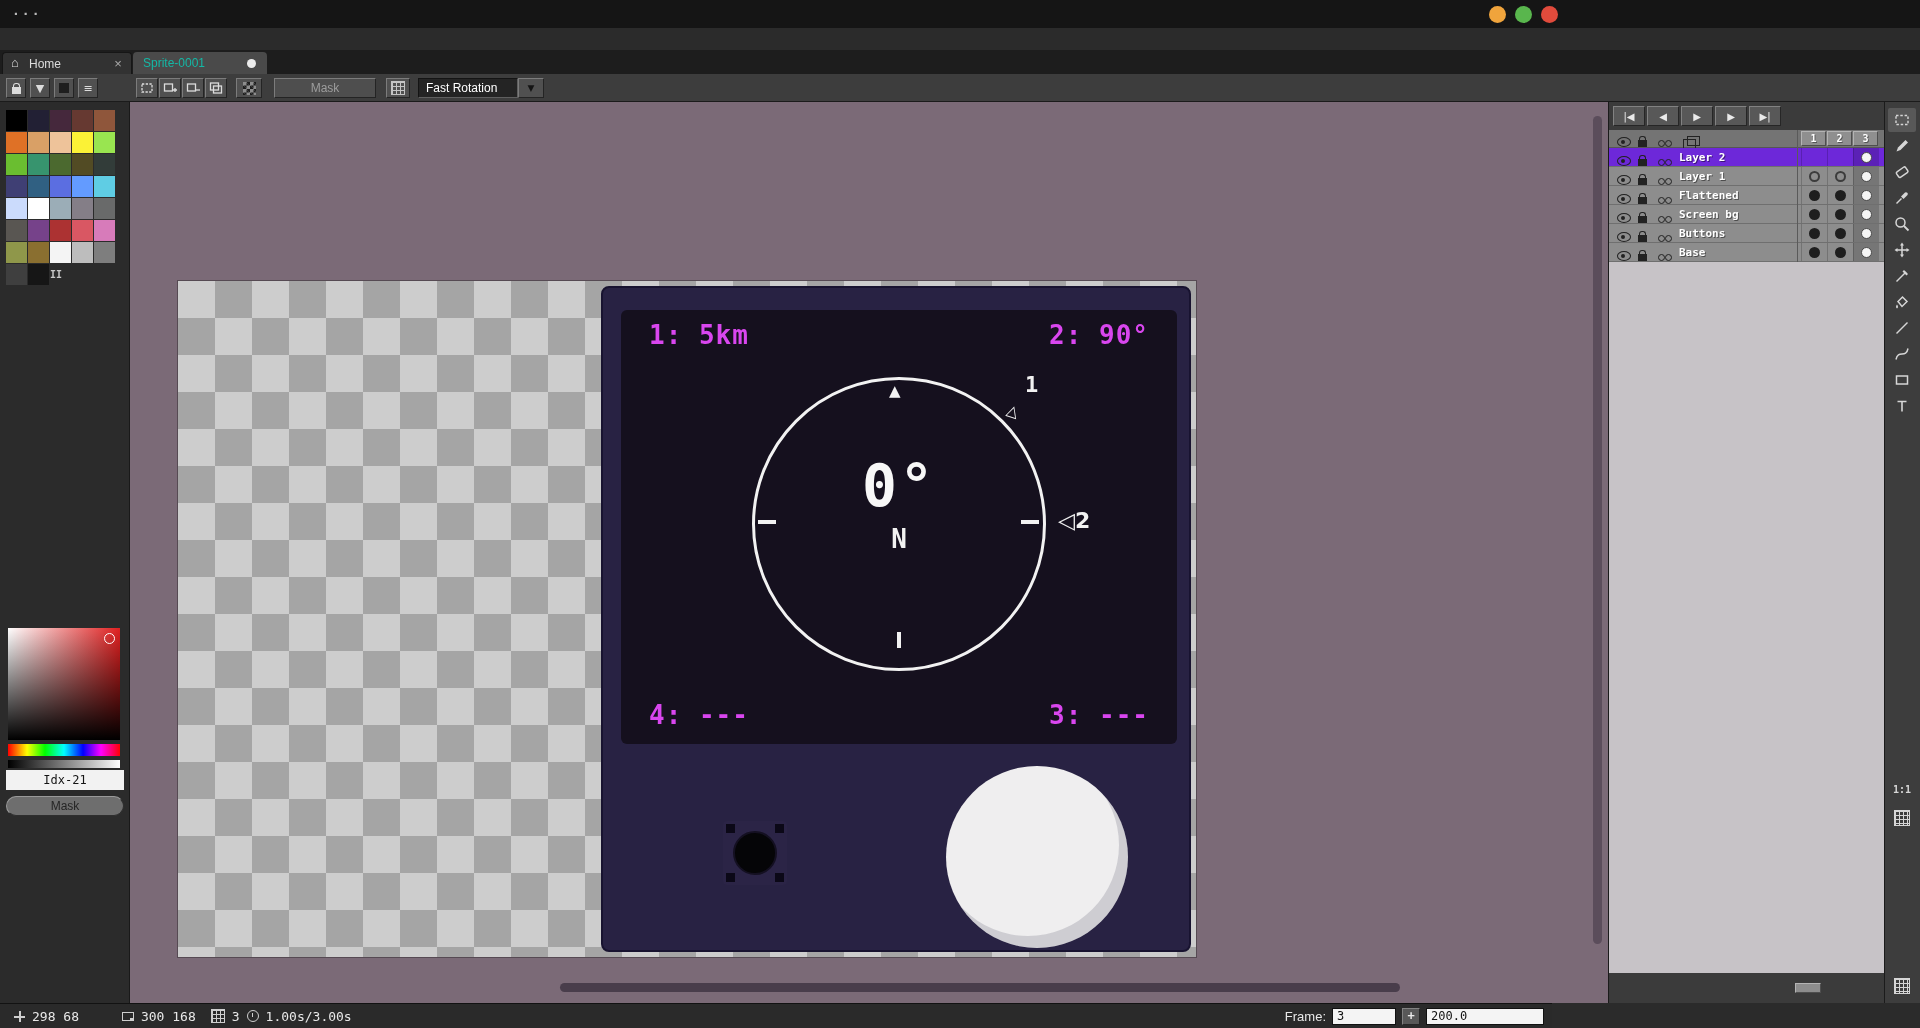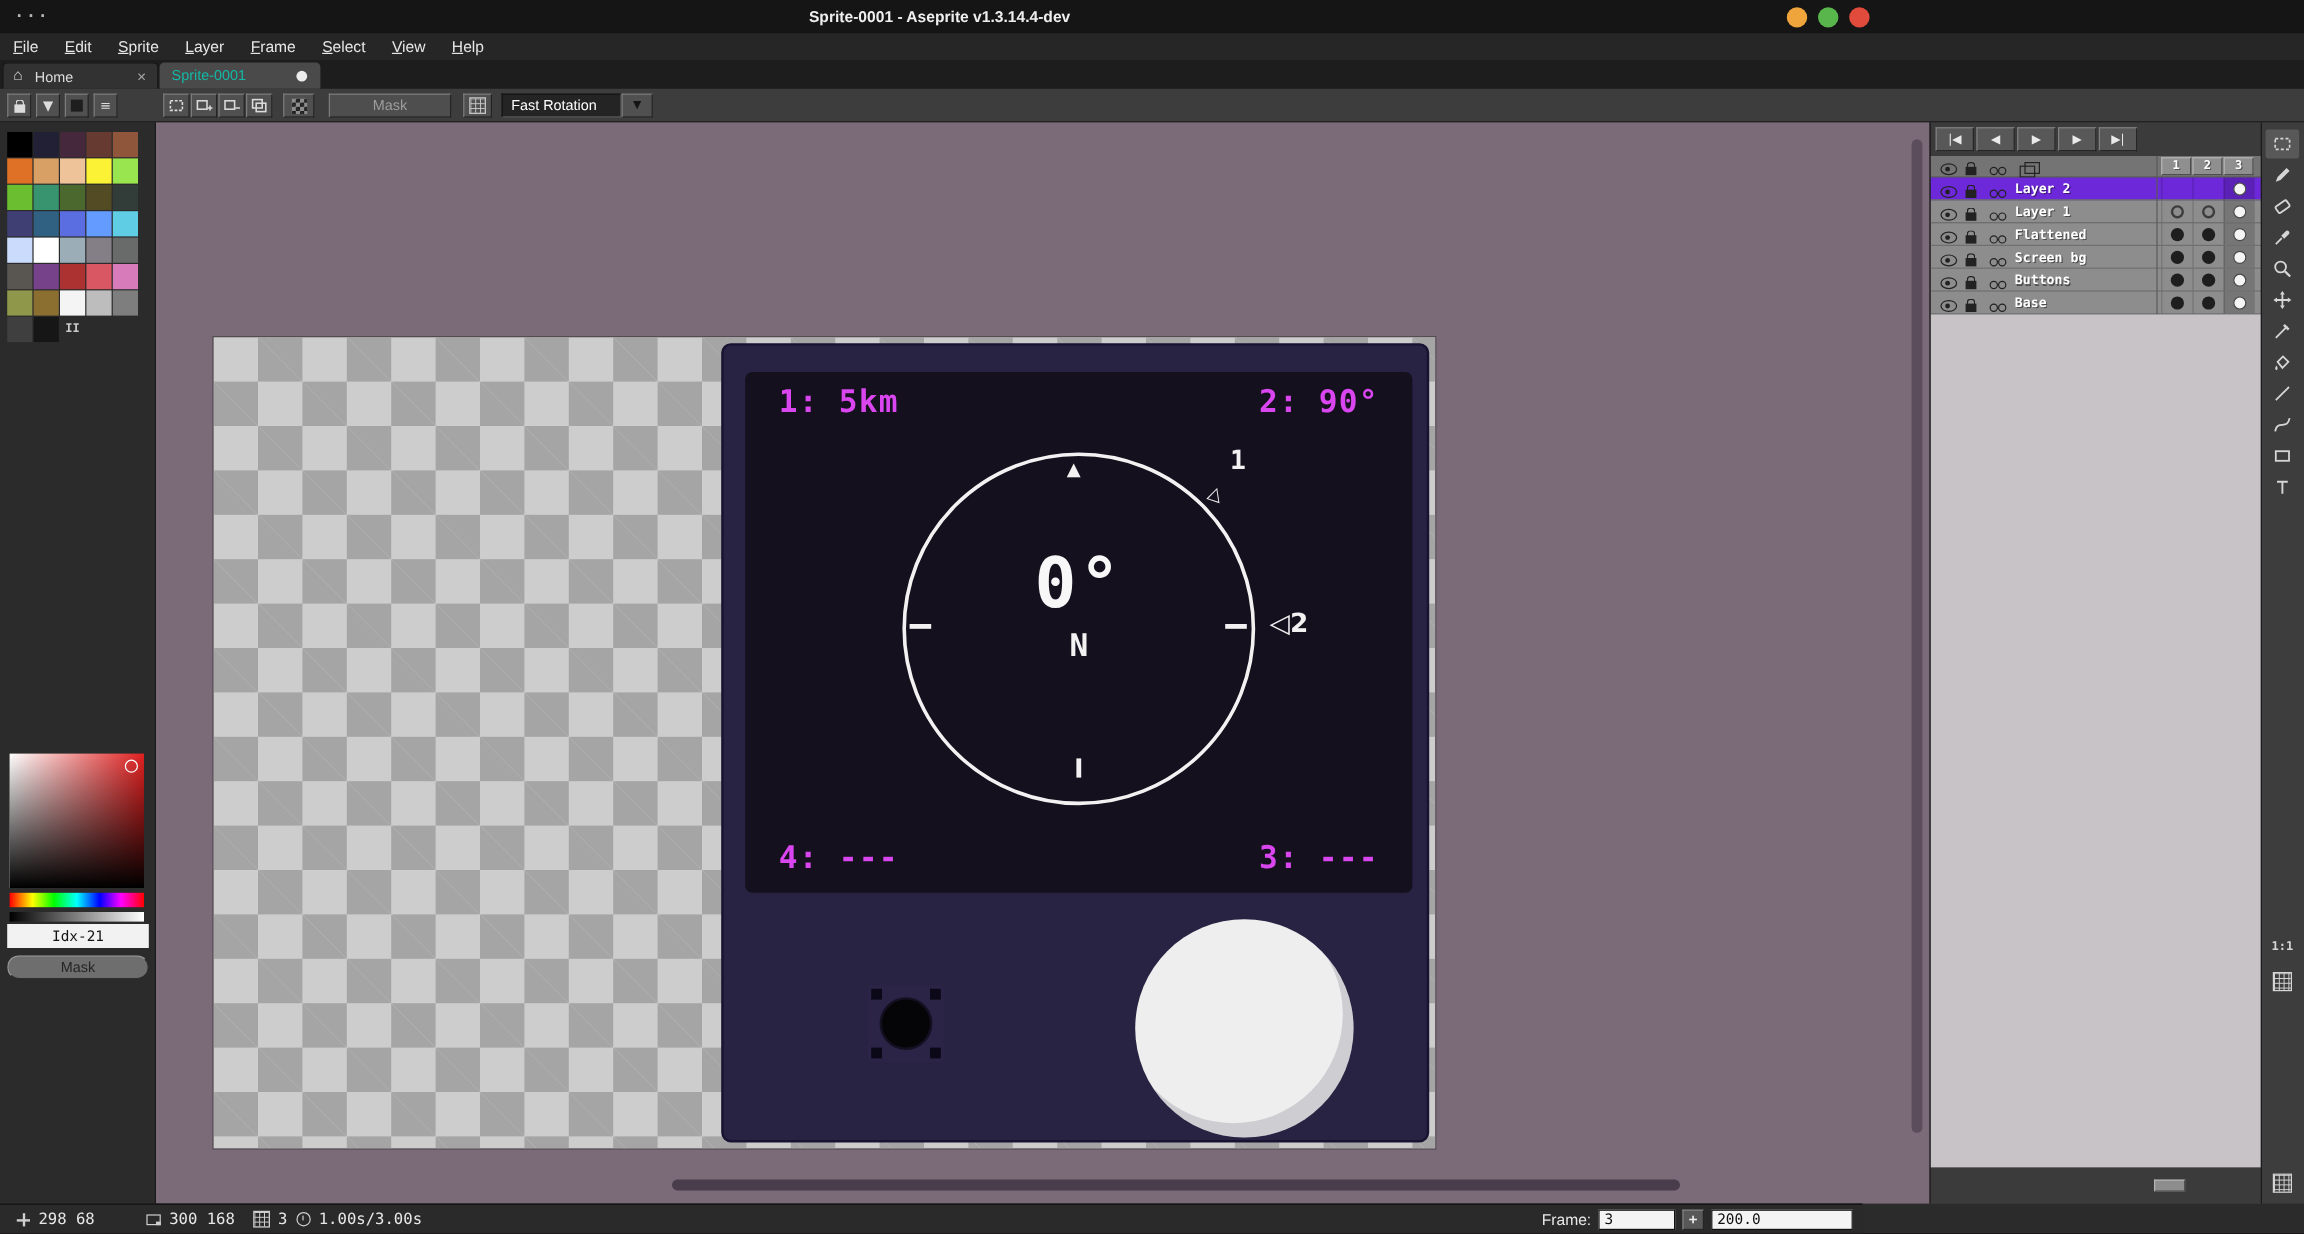--- a/index.html
+++ b/index.html
@@ -55,21 +55,21 @@
   .ic-link::before,.ic-link::after{content:"";position:absolute;top:0;width:5px;height:5px;border:1.5px solid #222;border-radius:50%;}
   .ic-link::before{left:0;} .ic-link::after{left:7px;}
   
   .ic-onion{display:inline-block;width:11px;height:8px;border:1.5px solid #222;position:relative;}
   .ic-onion::after{content:"";position:absolute;left:2.5px;top:-4px;width:11px;height:8px;border:1.5px solid #222;}
 
   
   #leftpanel{left:0;top:102px;width:130px;height:901px;background:#2b2b2b;border-right:1px solid #191919;box-sizing:border-box;}
   #palette-grid{position:absolute;left:6px;top:8px;width:112px;display:flex;flex-wrap:wrap;gap:1px;}
   .swatch{width:21px;height:21px;}
-  .swatch.marker{background:transparent;color:#c9c9c9;font:bold 10px "DejaVu Sans Mono",monospace;line-height:21px;text-align:center;}
+  .swatch.marker{background:transparent;color:#c9c9c9;font:bold 10px "DejaVu Sans Mono",monospace;line-height:21px;text-align:left;}
   #sv-box{left:8px;top:526px;width:112px;height:112px;background-image:linear-gradient(to bottom,rgba(0,0,0,0),#000),linear-gradient(to right,#ffffff,#e02020);}
   #sv-box .picker{position:absolute;right:5px;top:5px;width:9px;height:9px;border:1.5px solid #fff;border-radius:50%;}
   #hue-bar{left:8px;top:642px;width:112px;height:12px;background:linear-gradient(to right,#f00 0%,#ff0 17%,#0f0 33%,#0ff 50%,#00f 67%,#f0f 83%,#f00 100%);}
   #val-bar{left:8px;top:658px;width:112px;height:8px;background:linear-gradient(to right,#000,#fff);}
   #idx-btn{left:6px;top:668px;width:118px;height:20px;background:#f2f2f2;border-radius:0;color:#141414;font:12px "DejaVu Sans Mono",monospace;text-align:center;line-height:20px;}
   #mask-small{left:6px;top:694px;width:118px;height:20px;background:#6e6e6e;border-radius:10px;border:1px solid;border-color:#9a9a9a #2e2e2e #2e2e2e #9a9a9a;color:#252525;font:12px "Liberation Sans",sans-serif;text-align:center;line-height:18px;box-sizing:border-box;}
 
   
   #canvas-area{left:130px;top:102px;width:1478px;height:901px;background:#7b6a77;overflow:hidden;}
   #sprite-canvas{position:absolute;left:48px;top:179px;width:1018px;height:676px;background-color:#cdcdcd;background-image:linear-gradient(45deg,#a5a5a5 25%,transparent 25%,transparent 75%,#a5a5a5 75%),linear-gradient(45deg,#a5a5a5 25%,transparent 25%,transparent 75%,#a5a5a5 75%);background-size:74px 74px;background-position:0 0,37px 37px;outline:1px solid rgba(0,0,0,.3);}
@@ -151,27 +151,25 @@
   #sb-zoom-input{width:118px;}
   #sb-plus{width:18px;height:17px;background:#585858;border:1px solid;border-color:#828282 #262626 #262626 #828282;box-sizing:border-box;color:#eaeaea;font:bold 12px "DejaVu Sans Mono",monospace;text-align:center;line-height:14px;}
 </style>
 </head>
 <body>
 
 <div id="app">
 
   <div id="titlebar" class="abs">
     <span id="win-dots" class="abs">...</span>
-    <span id="win-title" class="abs">Sprite-0001 - Aseprite v1.3.14.4-dev</span>
     <span id="btn-min" class="abs win-circle" style="background: rgb(240, 164, 60);"></span>
     <span id="btn-max" class="abs win-circle" style="background: rgb(89, 182, 77);"></span>
     <span id="btn-close" class="abs win-circle" style="background: rgb(225, 75, 60);"></span>
   </div>
 
-  <div id="menubar" class="abs"><span class="menu-item">File</span><span class="menu-item">Edit</span><span class="menu-item">Sprite</span><span class="menu-item">Layer</span><span class="menu-item">Frame</span><span class="menu-item">Select</span><span class="menu-item">View</span><span class="menu-item">Help</span></div>
 
   <div id="tabbar" class="abs">
     <div id="tab-home" class="abs tab">
       <span class="glyph">⌂</span>
       <span class="lbl">Home</span>
       <span class="x">×</span>
     </div>
     <div id="tab-active" class="abs tab">
       <span class="lbl">Sprite-0001</span>
       <span class="dot"></span>

